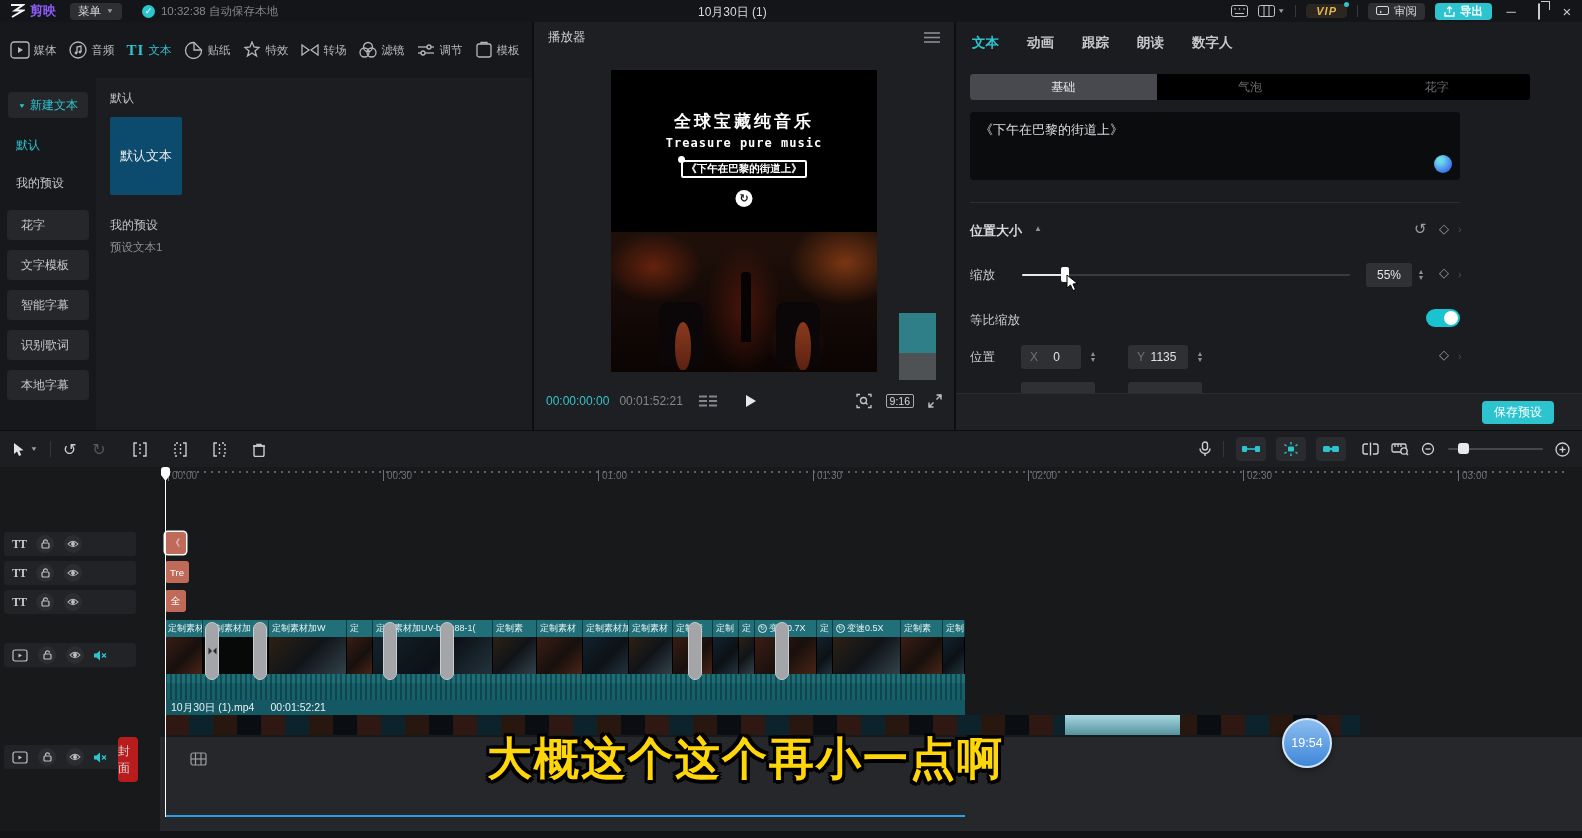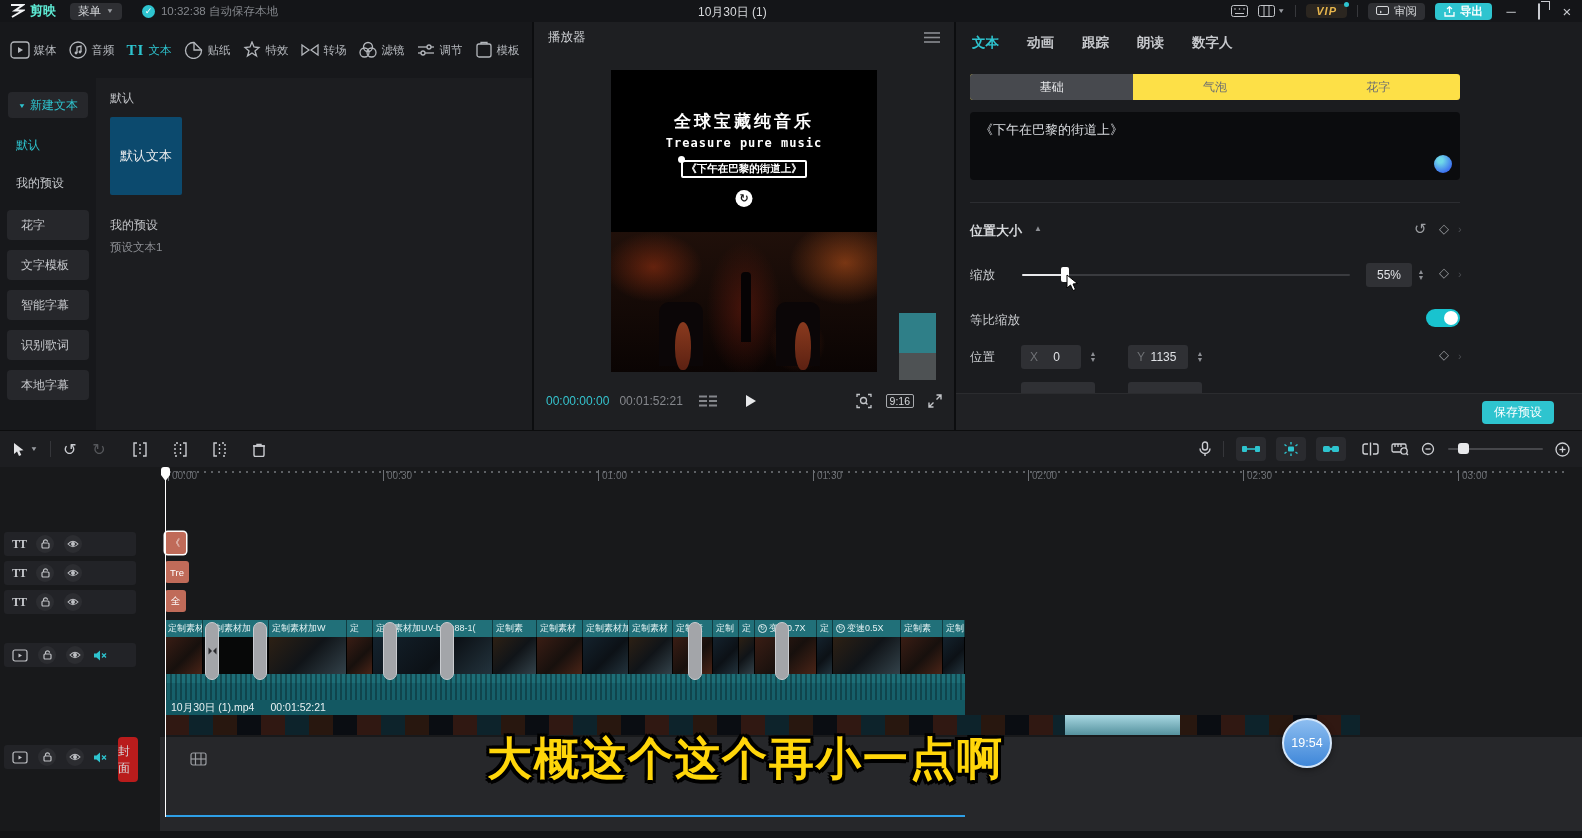--- a/index.html
+++ b/index.html
@@ -3,21 +3,21 @@
 <meta charset="utf-8">
 <style>
   * { margin:0; padding:0; box-sizing:border-box; }
   html,body { background:#000; }
   body { font-family:"Liberation Sans","DejaVu Sans",sans-serif; }
   .app { position:relative; width:1582px; height:838px; background:#101113; overflow:hidden; color:#c9cbd0; font-size:12px; }
 
   
   .titlebar { position:absolute; left:0; top:0; width:100%; height:22px; background:#141518; display:flex; align-items:center; padding:0 8px; z-index:50; }
   .logo-wrap { display:flex; align-items:center; gap:5px; margin-left:2px; }
-  .logo-name { font-weight:bold; font-size:13px; color:#5eead4; }
+  .logo-name { font-weight:bold; font-size:13px; color:#8b5cf6; }
   .menu-btn { margin-left:14px; background:#2e2f33; border-radius:4px; height:17px; padding:0 8px; display:flex; align-items:center; gap:5px; color:#d5d7da; font-size:11.5px; }
   .chev { font-size:8px; color:#9a9da2; transform:scaleY(.8); }
   .autosave { margin-left:20px; display:flex; align-items:center; gap:6px; color:#84878c; font-size:11.5px; }
   .save-check { width:13px; height:13px; border-radius:50%; background:#2ec4cf; color:#fff; font-size:9px; display:flex; align-items:center; justify-content:center; }
   .proj-title { position:absolute; left:698px; top:4px; color:#d8dadd; font-size:12px; }
   .tb-right { position:absolute; right:6px; top:0; height:22px; display:flex; align-items:center; gap:10px; }
   .tb-ico { color:#c3c5c9; display:flex; align-items:center; gap:2px; }
   .tb-sep { width:1px; height:12px; background:#37383c; }
   .vip { position:relative; background:#2b2620; border-radius:4px; padding:1px 10px; color:#e8b64c; font-weight:bold; font-style:italic; font-size:11px; letter-spacing:1px; }
   .vip-dot { position:absolute; right:-2px; top:-2px; width:5px; height:5px; border-radius:50%; background:#2ec4cf; }
@@ -83,21 +83,21 @@
   .player-controls { position:absolute; left:0; right:0; bottom:14px; height:30px; display:flex; align-items:center; padding:0 12px; }
   .t-cur { color:#35c3ce; font-size:12px; }
   .t-total { color:#85878c; font-size:12px; margin-left:10px; }
   .frames-ico { margin-left:16px; }
   .play-ico { margin-left:28px; }
   .ratio-badge { border:1px solid #a9abaf; border-radius:2px; padding:0px 3px; font-size:10.5px; color:#d7d9dc; margin:0 14px; }
 
   
   .insp-tabs { display:flex; gap:28px; padding:12px 0 0 16px; font-size:13.5px; font-weight:bold; color:#c7c9cd; }
   .insp-tab.active { color:#2ec4cf; }
-  .subtabs { position:absolute; left:14px; top:52px; width:490px; height:26px; background:#fde047; border-radius:3px; display:flex; overflow:hidden; }
+  .subtabs { position:absolute; left:14px; top:52px; width:560px; height:26px; background:#000000; border-radius:3px; display:flex; overflow:hidden; }
   .subtab { flex:1; display:flex; align-items:center; justify-content:center; color:#6b6d72; font-size:12px; }
   .subtab.active { background:#47494e; color:#e9eaec; }
   .insp-textbox { position:absolute; left:14px; top:90px; width:490px; height:68px; background:#0b0c0e; border-radius:4px; padding:9px 10px; color:#d9dbdf; font-size:13px; }
   .globe { position:absolute; right:8px; bottom:7px; width:18px; height:18px; border-radius:50%; background:radial-gradient(circle at 35% 30%, #6fd8e8 15%, #3b6ef0 75%, #232a86); }
   .insp-divider { position:absolute; left:14px; top:180px; width:490px; height:1px; background:#2c2d31; }
   .sec-row { position:absolute; left:0; top:198px; width:100%; height:20px; }
   .sec-title { position:absolute; left:14px; top:2px; color:#d6d8db; font-size:13px; font-weight:bold; }
   .sec-caret { position:absolute; left:78px; top:4px; font-size:8px; color:#8d8f94; }
   .icon-reset { position:absolute; left:458px; top:0px; color:#9b9da1; font-size:15px; }
   .kf-diamond { color:#9b9da1; font-size:13px; }

